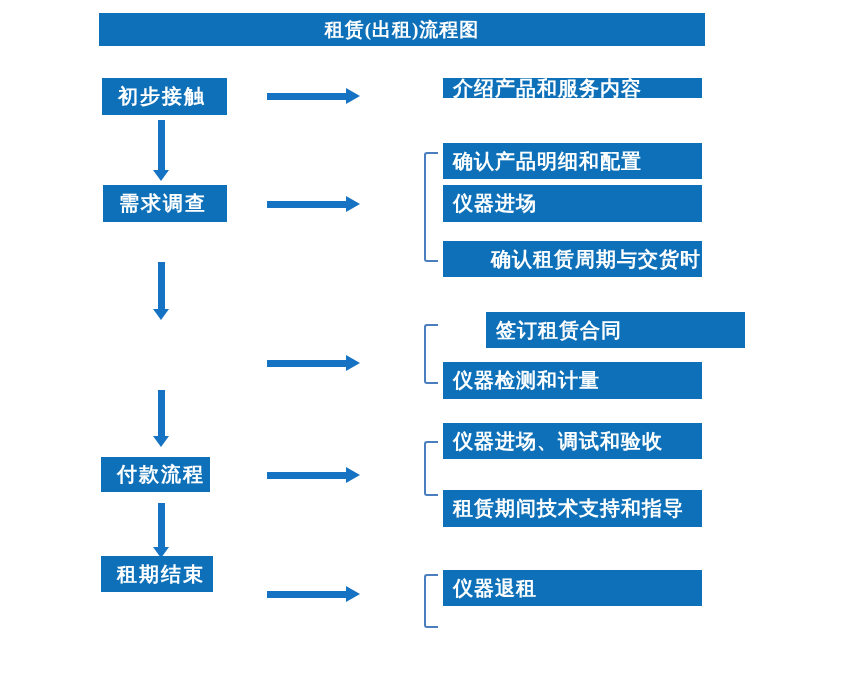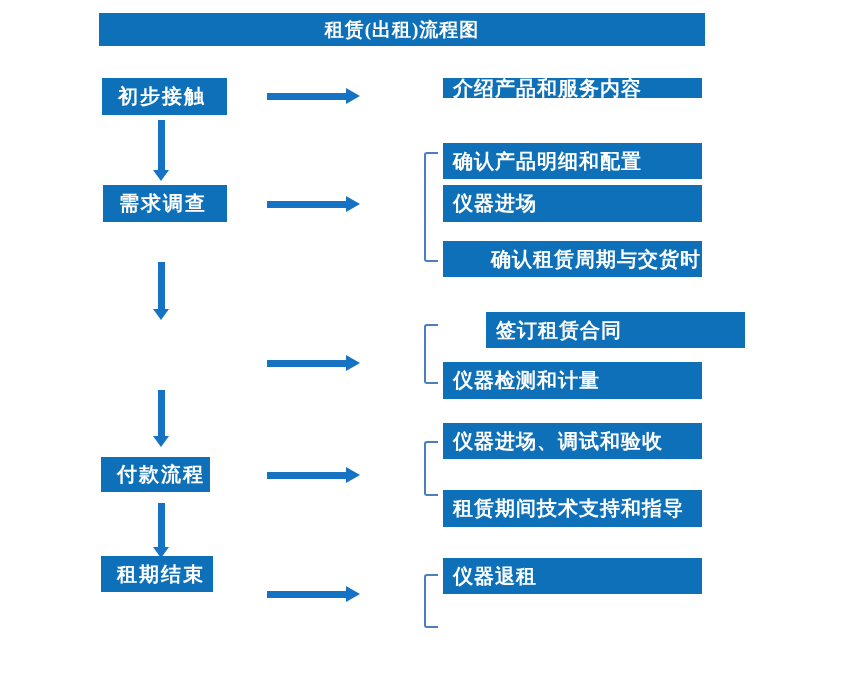--- a/index.html
+++ b/index.html
@@ -46,21 +46,21 @@
   .s5 { left: 101px; top: 556px; width: 112px; height: 36px; text-align: right; }
 
   .r1  { top:  78px; height: 20px; }
   .r2  { top: 143px; height: 36px; }
   .r3  { top: 185px; height: 37px; }
   .r4  { top: 241px; height: 36px; padding-left: 48px; }
   .r5  { top: 312px; height: 36px; margin-left: 43px; }
   .r6  { top: 362px; height: 37px; }
   .r7  { top: 423px; height: 36px; }
   .r8  { top: 490px; height: 37px; }
-  .r9  { top: 558px; height: 36px; }
+  .r9  { top: 570px; height: 36px; }
   .r10 { top: 608px; height: 37px; }
 
   .harrow { position: absolute; left: 267px; width: 93px; height: 16px; }
   .harrow .shaft {
     position: absolute; left: 0; right: 13px; top: 4.5px; height: 7px;
     background: var(--arrow);
   }
   .harrow .head {
     position: absolute; right: 0; top: 0;
     width: 0; height: 0;

